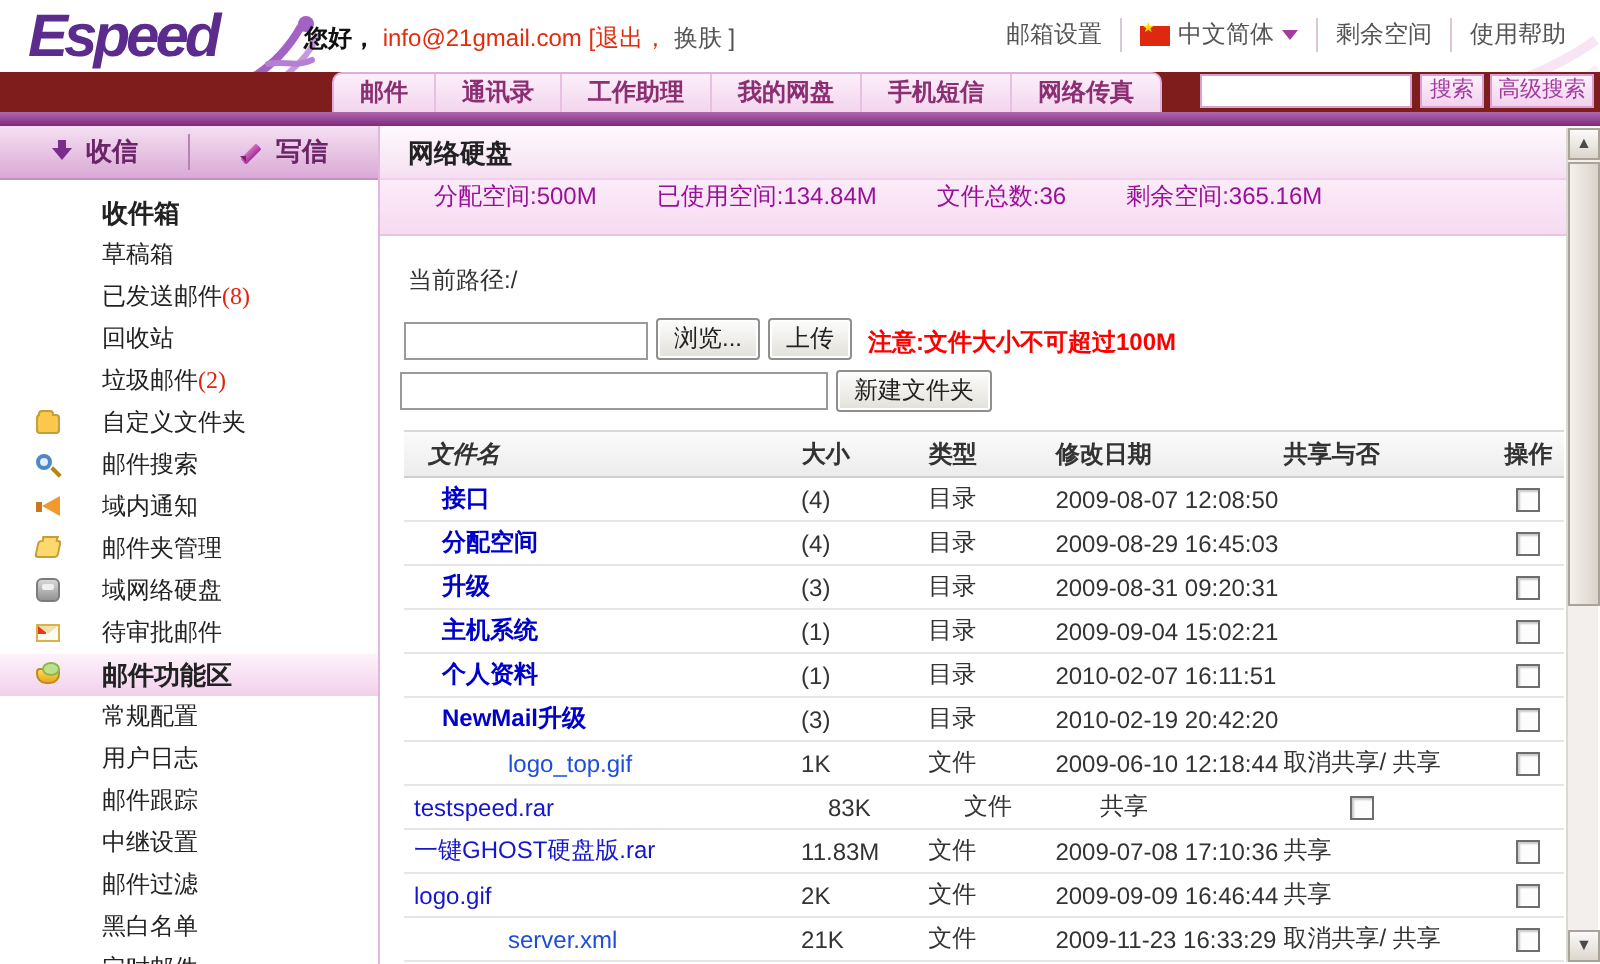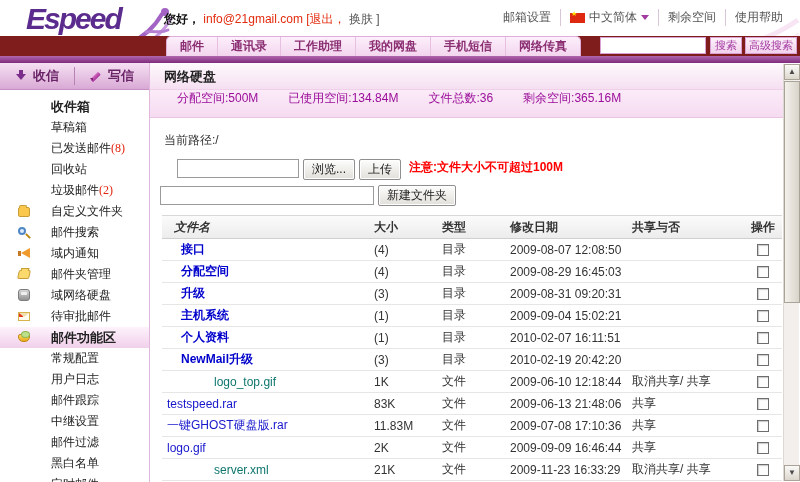--- a/index.html
+++ b/index.html
@@ -1,21 +1,21 @@
 <!DOCTYPE html>
 <html><head>
 <meta charset="utf-8">
 <style>
   * { margin:0; padding:0; box-sizing:border-box; }
   html,body { width:800px; height:482px; overflow:hidden; background:#fff;
     font-family:"Liberation Sans","DejaVu Sans",sans-serif; font-size:12px; color:#222; }
   #page { position:relative; width:800px; height:482px; overflow:hidden; background:#fff; }
 
   
-  #topbar { position:absolute; top:0; left:12px; right:0; height:36px; background:#fff; }
+  #topbar { position:absolute; top:0; left:0; right:0; height:36px; background:#fff; }
   #logo { position:absolute; left:14px; top:2px; font-size:30px; font-weight:bold; font-style:italic;
     color:#5c2b8e; letter-spacing:-2px; }
   #logo-runner { position:absolute; left:112px; top:4px; }
   #greeting { position:absolute; left:152px; top:11px; font-size:12px; }
   #greeting .hello { font-weight:bold; color:#111; }
   #greeting .email { color:#e32b0e; }
   #greeting .logout { color:#e32b0e; }
   #greeting .skin { color:#555; }
   #toplinks { position:absolute; right:8px; top:9px; display:flex; align-items:center; color:#555; font-size:12px; }
   #toplinks .tlink { padding:0 9px; cursor:pointer; display:flex; align-items:center; gap:4px; }
@@ -42,21 +42,21 @@
   #btn-adv-search { left:745px; width:52px; }
 
   
   #darkstrip { position:absolute; top:56px; left:0; right:0; height:7px;
     background:linear-gradient(#b066ad,#7e2a7c); }
 
   
   #bodyrow { position:absolute; top:63px; left:0; right:0; bottom:0; display:flex; }
 
   
-  #sidebar { width:150px; border-right:1px solid #e0b8dc; display:flex; flex-direction:column; background:#fff; overflow:hidden; }
+  #sidebar { width:190px; border-right:1px solid #e0b8dc; display:flex; flex-direction:column; background:#fff; overflow:hidden; }
   #side-toolbar { height:27px; flex:0 0 27px; background:linear-gradient(#f5e0f3,#d9a9d5);
     border-bottom:1px solid #c58fc1; display:flex; align-items:center; }
   .tool-btn { flex:1; display:flex; align-items:center; justify-content:center; gap:6px;
     font-size:13px; font-weight:bold; color:#6b2468; cursor:pointer; height:100%; }
   #tool-divider { width:1px; height:18px; background:#b883b4; }
   .ic { display:inline-block; position:relative; width:12px; height:12px; flex:0 0 12px; }
   .ic-download::before { content:""; position:absolute; left:4px; top:0; width:4px; height:4px; background:#7b2d8b; }
   .ic-download::after { content:""; position:absolute; left:1px; top:4px; width:0; height:0;
     border-left:5px solid transparent; border-right:5px solid transparent; border-top:6px solid #7b2d8b; }
   .ic-pencil::before { content:""; position:absolute; left:0; top:5px; width:11px; height:4px;
@@ -97,21 +97,21 @@
   
   #main { flex:1; position:relative; overflow:hidden; background:#fff; }
   #main-header { height:27px; background:linear-gradient(#fefafd,#f5dff1); border-bottom:1px solid #eed0e8;
     line-height:27px; padding-left:14px; font-size:13px; font-weight:bold; color:#222; }
   #stats-bar { height:28px; background:linear-gradient(#fbebf8,#f6dbf1); border-bottom:1px solid #e9c3e2;
     display:flex; align-items:flex-start; padding-left:27px; color:#9a0f9a; font-size:12px; }
   .stat { margin-right:30px; white-space:nowrap; }
 
   #content { position:absolute; top:56px; left:0; right:18px; bottom:0; }
   #path-line { margin:13px 0 0 14px; color:#333; }
-  #upload-row { margin:10px 0 0 27px; display:flex; align-items:flex-start; }
+  #upload-row { margin:10px 0 0 12px; display:flex; align-items:flex-end; }
   #newfolder-row { margin:5px 0 0 10px; display:flex; align-items:center; }
   .txtinput { height:19px; border:1px solid #9a9a9a; background:#fff; font-size:12px; padding:0 3px; }
   #upload-file-input { width:122px; }
   #newfolder-input { width:214px; }
   .graybtn { height:21px; margin-left:4px; border:1px solid #8f8f8f;
     background:linear-gradient(#fdfdfd,#e2e0da); font-size:12px; color:#222; padding:0 8px; cursor:pointer;
     border-radius:2px; box-shadow:inset 0 0 0 1px #fff; }
   #upload-note { margin-left:8px; color:#ff0000; font-size:12px; font-weight:bold; white-space:nowrap; }
 
   
@@ -122,21 +122,21 @@
   .c-name { width:212px; padding-left:5px; overflow:hidden; white-space:nowrap; }
   .c-size { width:68px; }
   .c-type { width:68px; }
   .c-date { width:122px; }
   .c-share { width:112px; }
   .c-op { width:38px; text-align:center; }
   .thead .c-name { padding-left:12px;font-style:italic; }
   a.fname { text-decoration:none; cursor:pointer; }
   a.fname.dir { color:#0000cc; font-weight:bold; padding-left:14px; }
   a.fname.file-blue { color:#1616cc; }
-  a.fname.file-red { color:#0f766e;padding-left:47px; }
+  a.fname.file-red { color:#1d4ed8;padding-left:47px; }
   .cell { color:#333; }
   .cb { display:inline-block; width:12px; height:12px; background:#fdfdfd; border:1px solid #6e6e6e;
     box-shadow:inset 1px 1px 1px #c9c9c9; cursor:pointer; vertical-align:middle; }
 
   
   #scrollbar { position:absolute; right:1px; top:1px; bottom:1px; width:16px;
     background:#f2efec; border-left:1px solid #dcd8d2; }
   .sb-btn { position:absolute; left:0; width:16px; height:16px; background:linear-gradient(#fbfaf8,#dcd7cd);
     border:1px solid #a9a398; text-align:center; line-height:14px; font-size:8px; color:#4a4a4a; cursor:pointer; }
   #sb-up { top:0; }
@@ -319,21 +319,20 @@
                 <span class="c-size cell">1K</span>
                 <span class="c-type cell">文件</span>
                 <span class="c-date cell">2009-06-10 12:18:44</span>
                 <span class="c-share cell">取消共享/ 共享</span>
                 <span class="c-op"><span class="cb"></span></span>
               </div>
               <div class="trow">
                 <span class="c-name"><a class="fname file-blue">testspeed.rar</a></span>
                 <span class="c-size cell">83K</span>
                 <span class="c-type cell">文件</span>
-                <span class="c-date cell">2009-06-13 21:48:06</span>
                 <span class="c-share cell">共享</span>
                 <span class="c-op"><span class="cb"></span></span>
               </div>
               <div class="trow">
                 <span class="c-name"><a class="fname file-blue">一键GHOST硬盘版.rar</a></span>
                 <span class="c-size cell">11.83M</span>
                 <span class="c-type cell">文件</span>
                 <span class="c-date cell">2009-07-08 17:10:36</span>
                 <span class="c-share cell">共享</span>
                 <span class="c-op"><span class="cb"></span></span>

